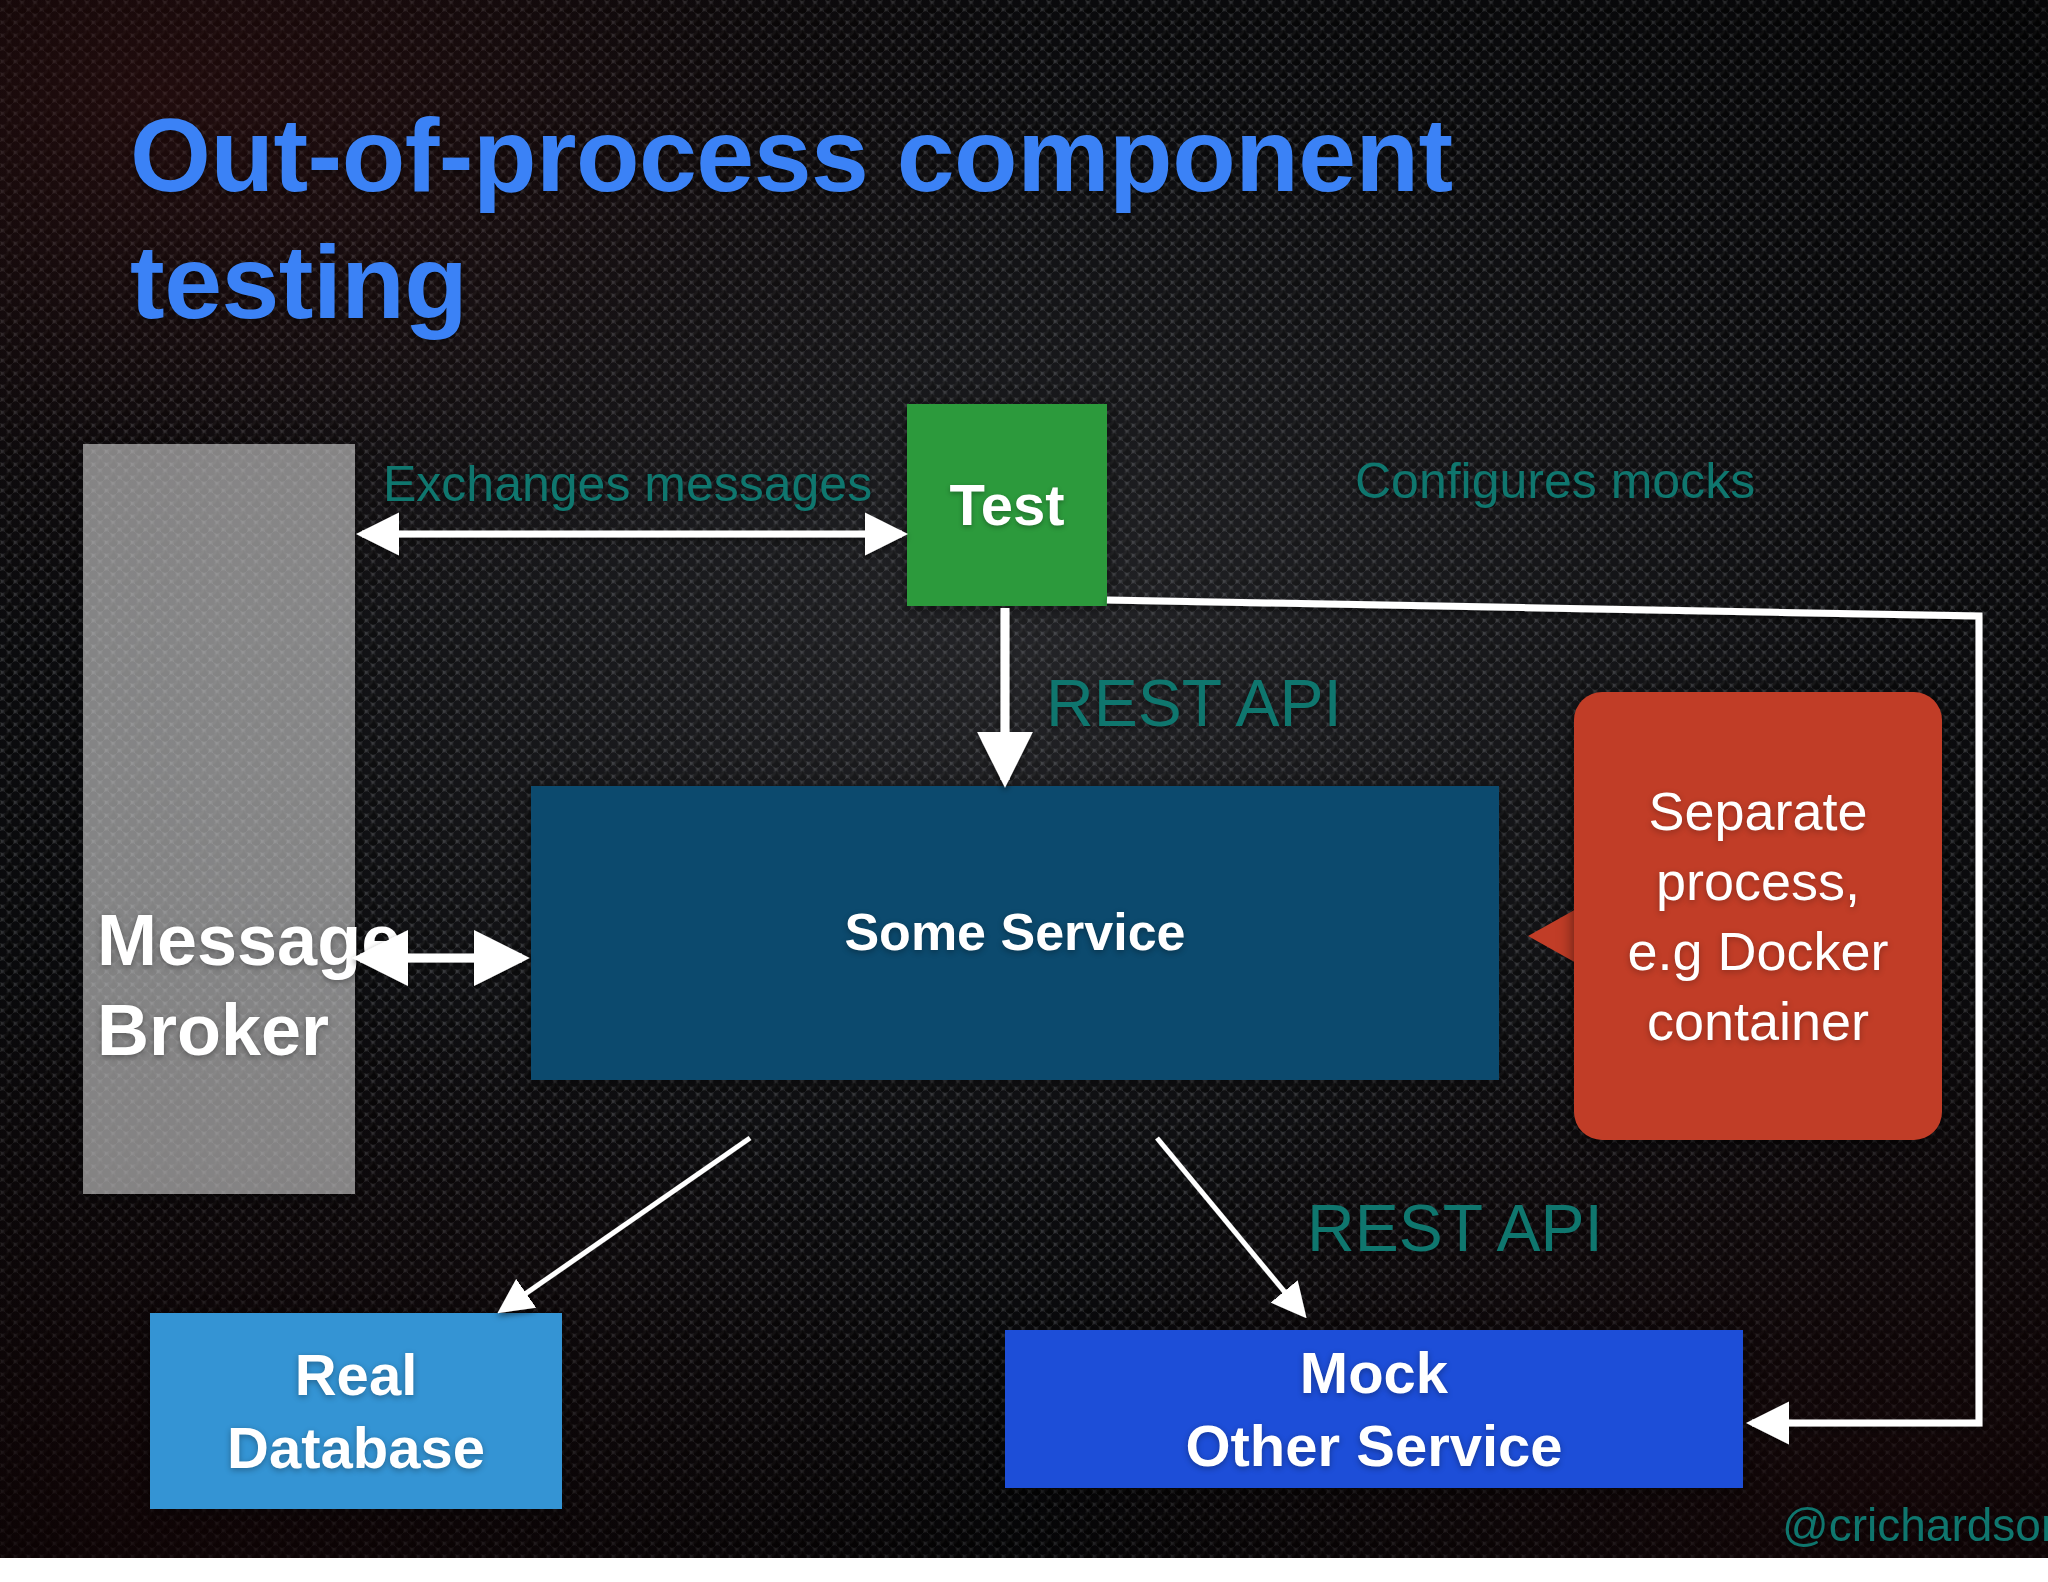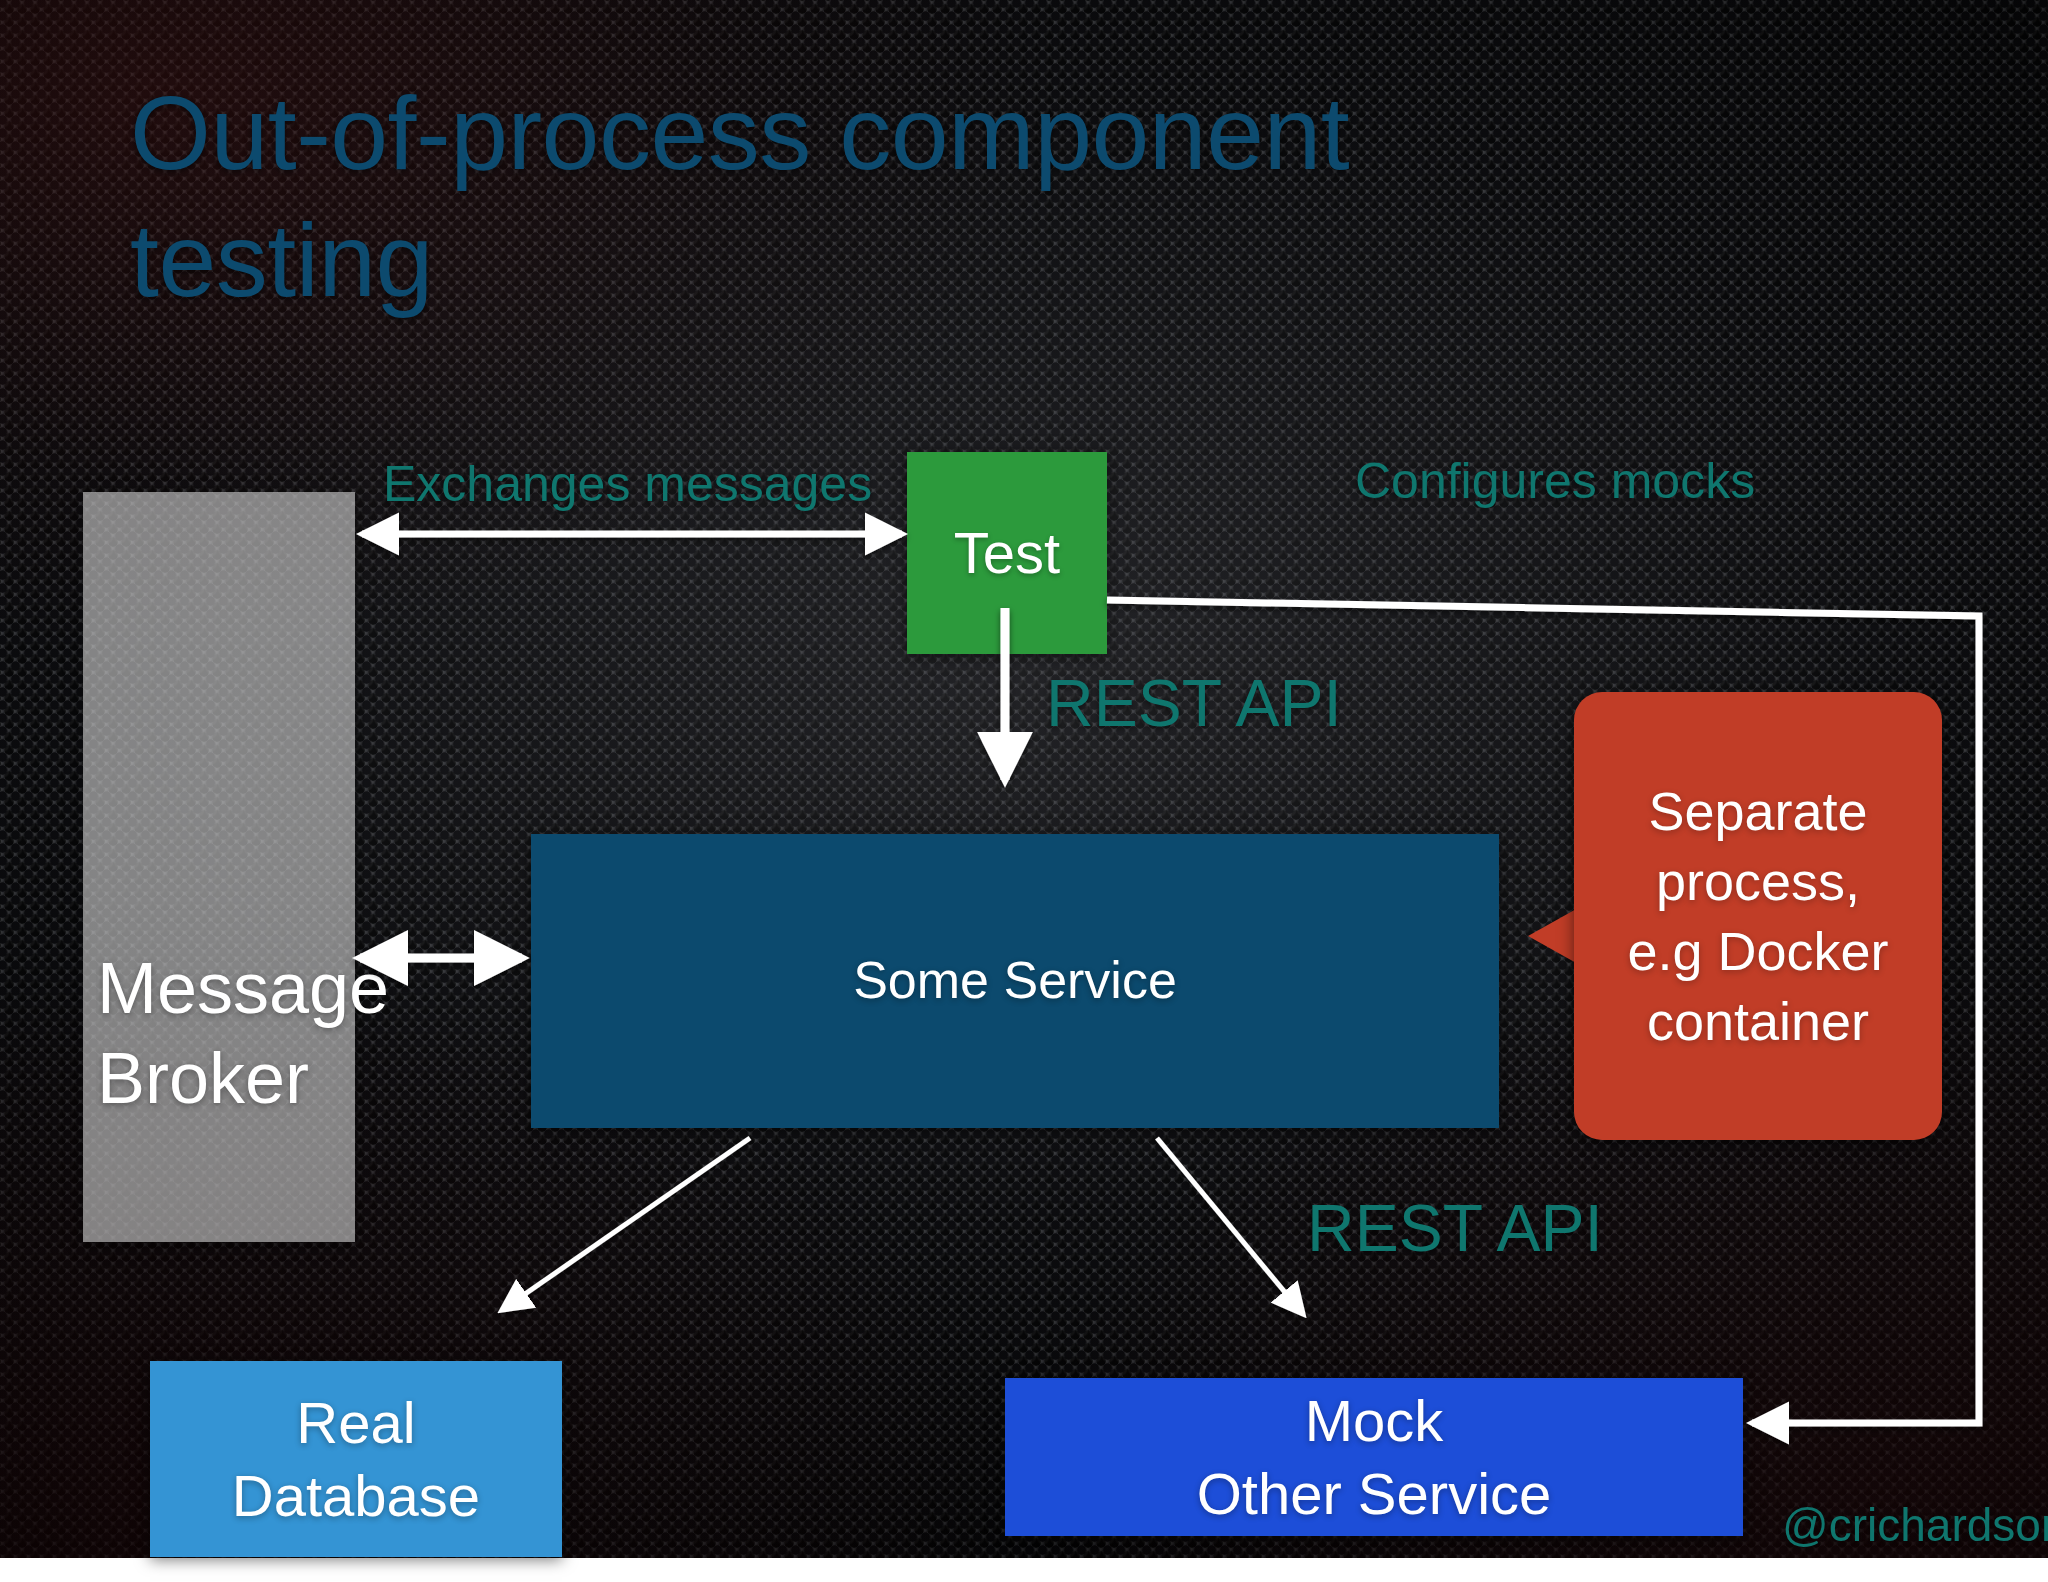--- a/index.html
+++ b/index.html
@@ -61,45 +61,44 @@
     position: absolute;
     left: 0; top: 1558px;
     width: 2048px; height: 24px;
     background: #ffffff;
   }
 
   
   .title {
     position: absolute;
     left: 130px;
-    top: 70px;
+    top: 92px;
     width: 1700px;
-    color: #0c4a6e;
+    color: #3b82f6;
     font-size: 104px;
     line-height: 1.22;
-    font-weight: 400;
+    font-weight: 700;
     letter-spacing: -0.5px;
     text-shadow: 0 2px 6px rgba(0,0,0,0.55);
     white-space: pre-line;
   }
 
   
   .node {
     position: absolute;
     box-sizing: border-box;
     display: flex;
     align-items: center;
     justify-content: center;
     text-align: center;
     color: #ffffff;
-    font-weight: 400;
+    font-weight: 700;
     line-height: 1.26;
     white-space: pre-line;
     box-shadow: 0 3px 14px rgba(0,0,0,0.5);
-    margin-top: 48px;
   }
 
   #broker {
     left: 83px; top: 444px;
     width: 272px; height: 750px;
     background: rgba(206,206,206,0.62);
     justify-content: flex-start;
     align-items: flex-end;
     padding: 0 0 118px 14px;
     font-size: 72px;

